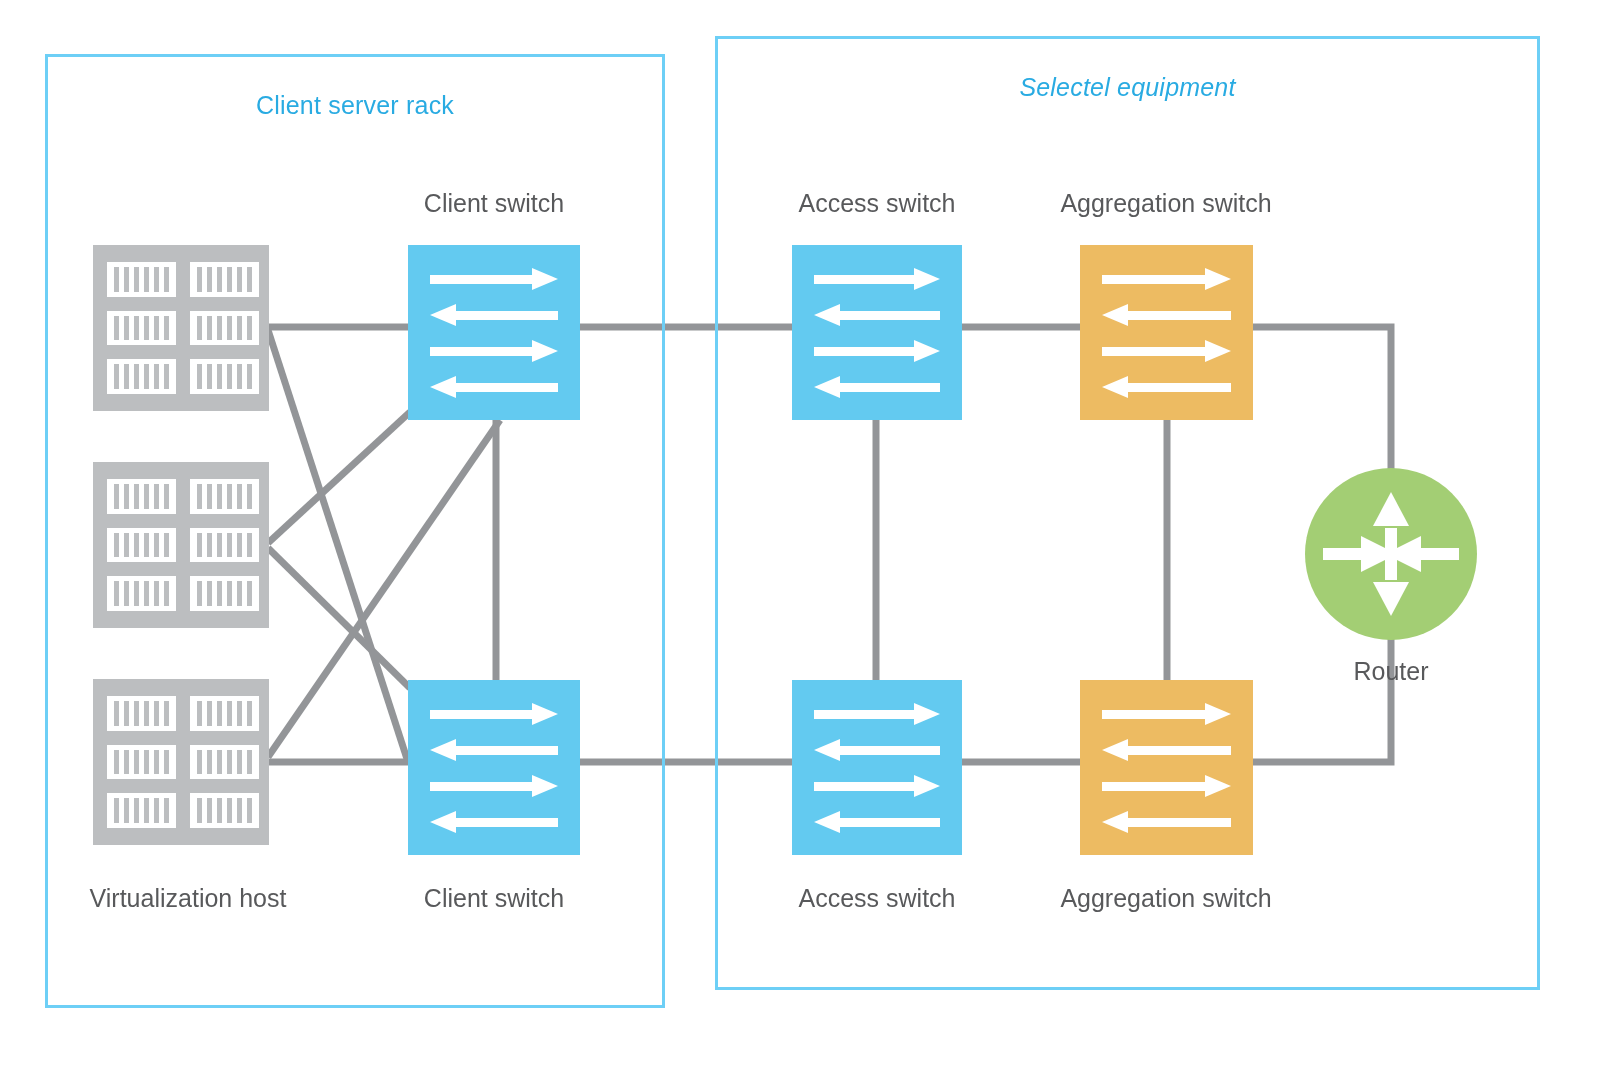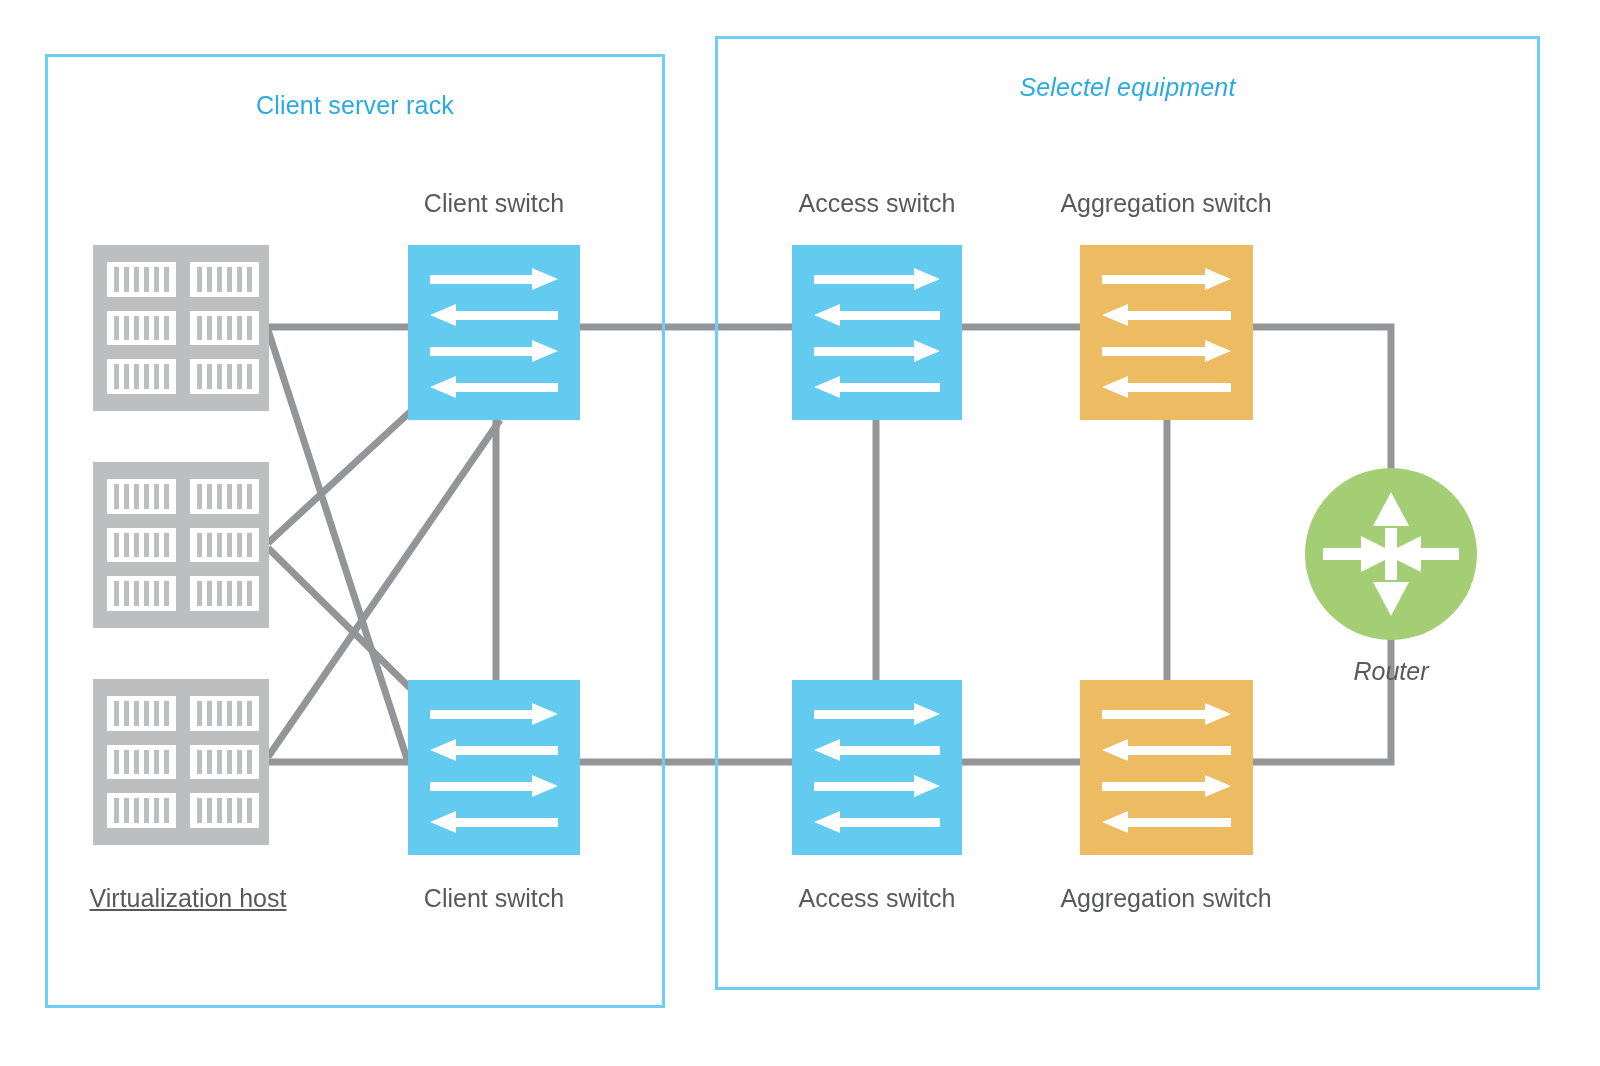--- a/index.html
+++ b/index.html
@@ -338,21 +338,21 @@
         <span class="shaft"></span>
         <span class="head"></span>
       </div>
     <div class="arrow-row left">
         <span class="shaft"></span>
         <span class="head"></span>
       </div>
   </div>
   <div class="node-label" style="left:494px; top:884px;">Client switch</div>
 
-  <div class="node-label" style="left:188px; top:884px;text-decoration:underline;">Virtualization host</div>
+  <div class="node-label" style="left:188px; top:884px;">Virtualization host</div>
 
   <div class="node switch blue" style="left:792px; top:245px; width:170px; height:175px;">
     <div class="arrow-row right">
         <span class="shaft"></span>
         <span class="head"></span>
       </div>
     <div class="arrow-row left">
         <span class="shaft"></span>
         <span class="head"></span>
       </div>
@@ -436,15 +436,15 @@
       <rect x="80" y="74" width="12" height="38" fill="#ffffff"></rect>
       <polygon points="86,148 104,114 68,114" fill="#ffffff"></polygon>
 
       <rect x="18" y="80" width="38" height="12" fill="#ffffff"></rect>
       <polygon points="92,86 56,104 56,68" fill="#ffffff"></polygon>
 
       <rect x="116" y="80" width="38" height="12" fill="#ffffff"></rect>
       <polygon points="80,86 116,104 116,68" fill="#ffffff"></polygon>
     </svg>
   </div>
-  <div class="node-label" style="left:1391px; top:657px;font-style:italic;">Router</div>
+  <div class="node-label" style="left:1391px; top:657px;">Router</div>
 
 </div>
 
 </body></html>

